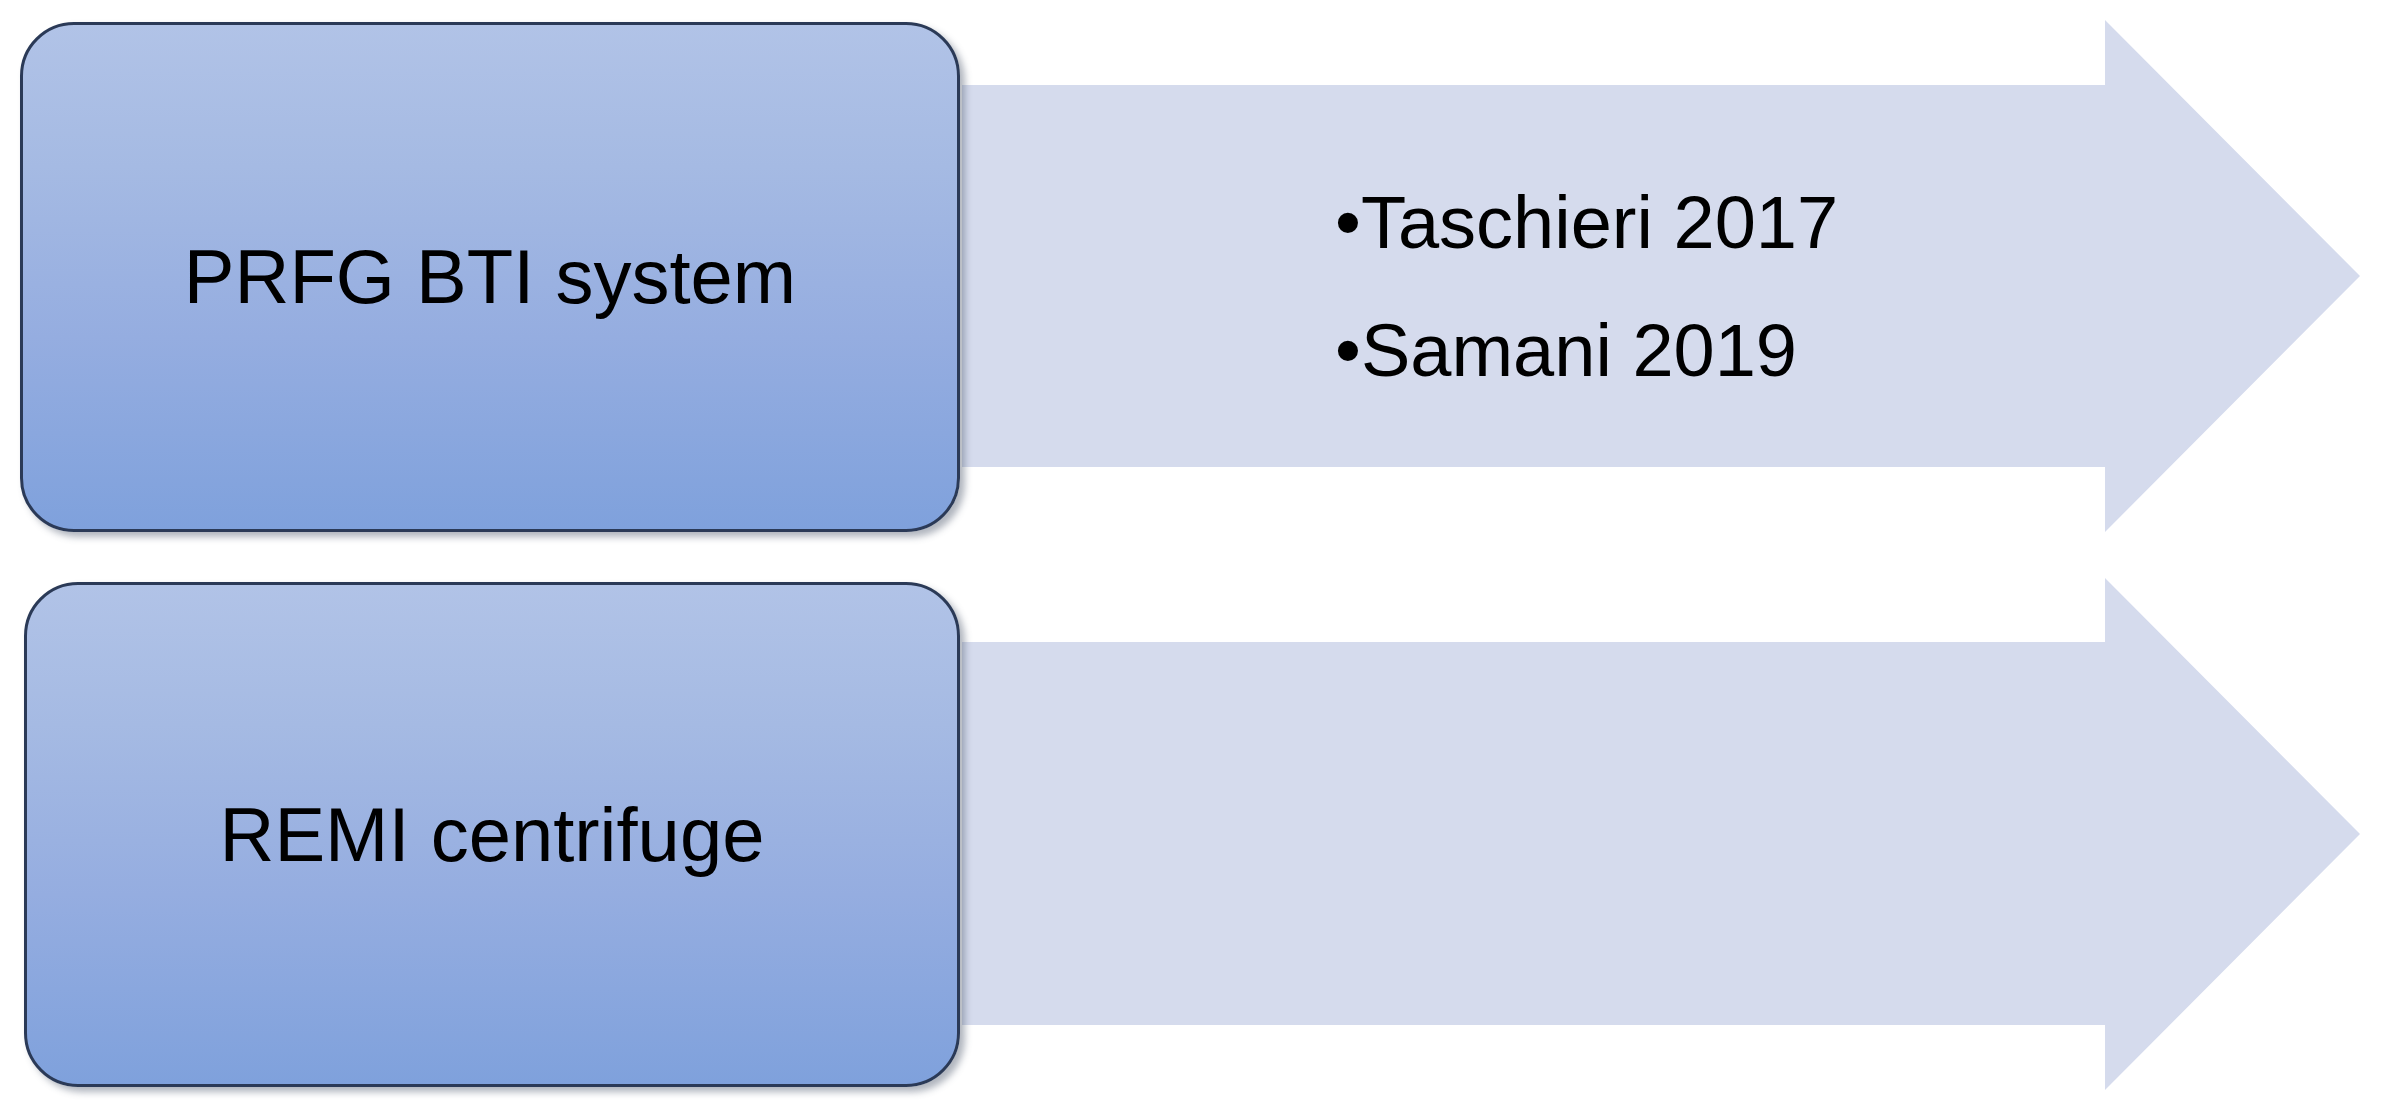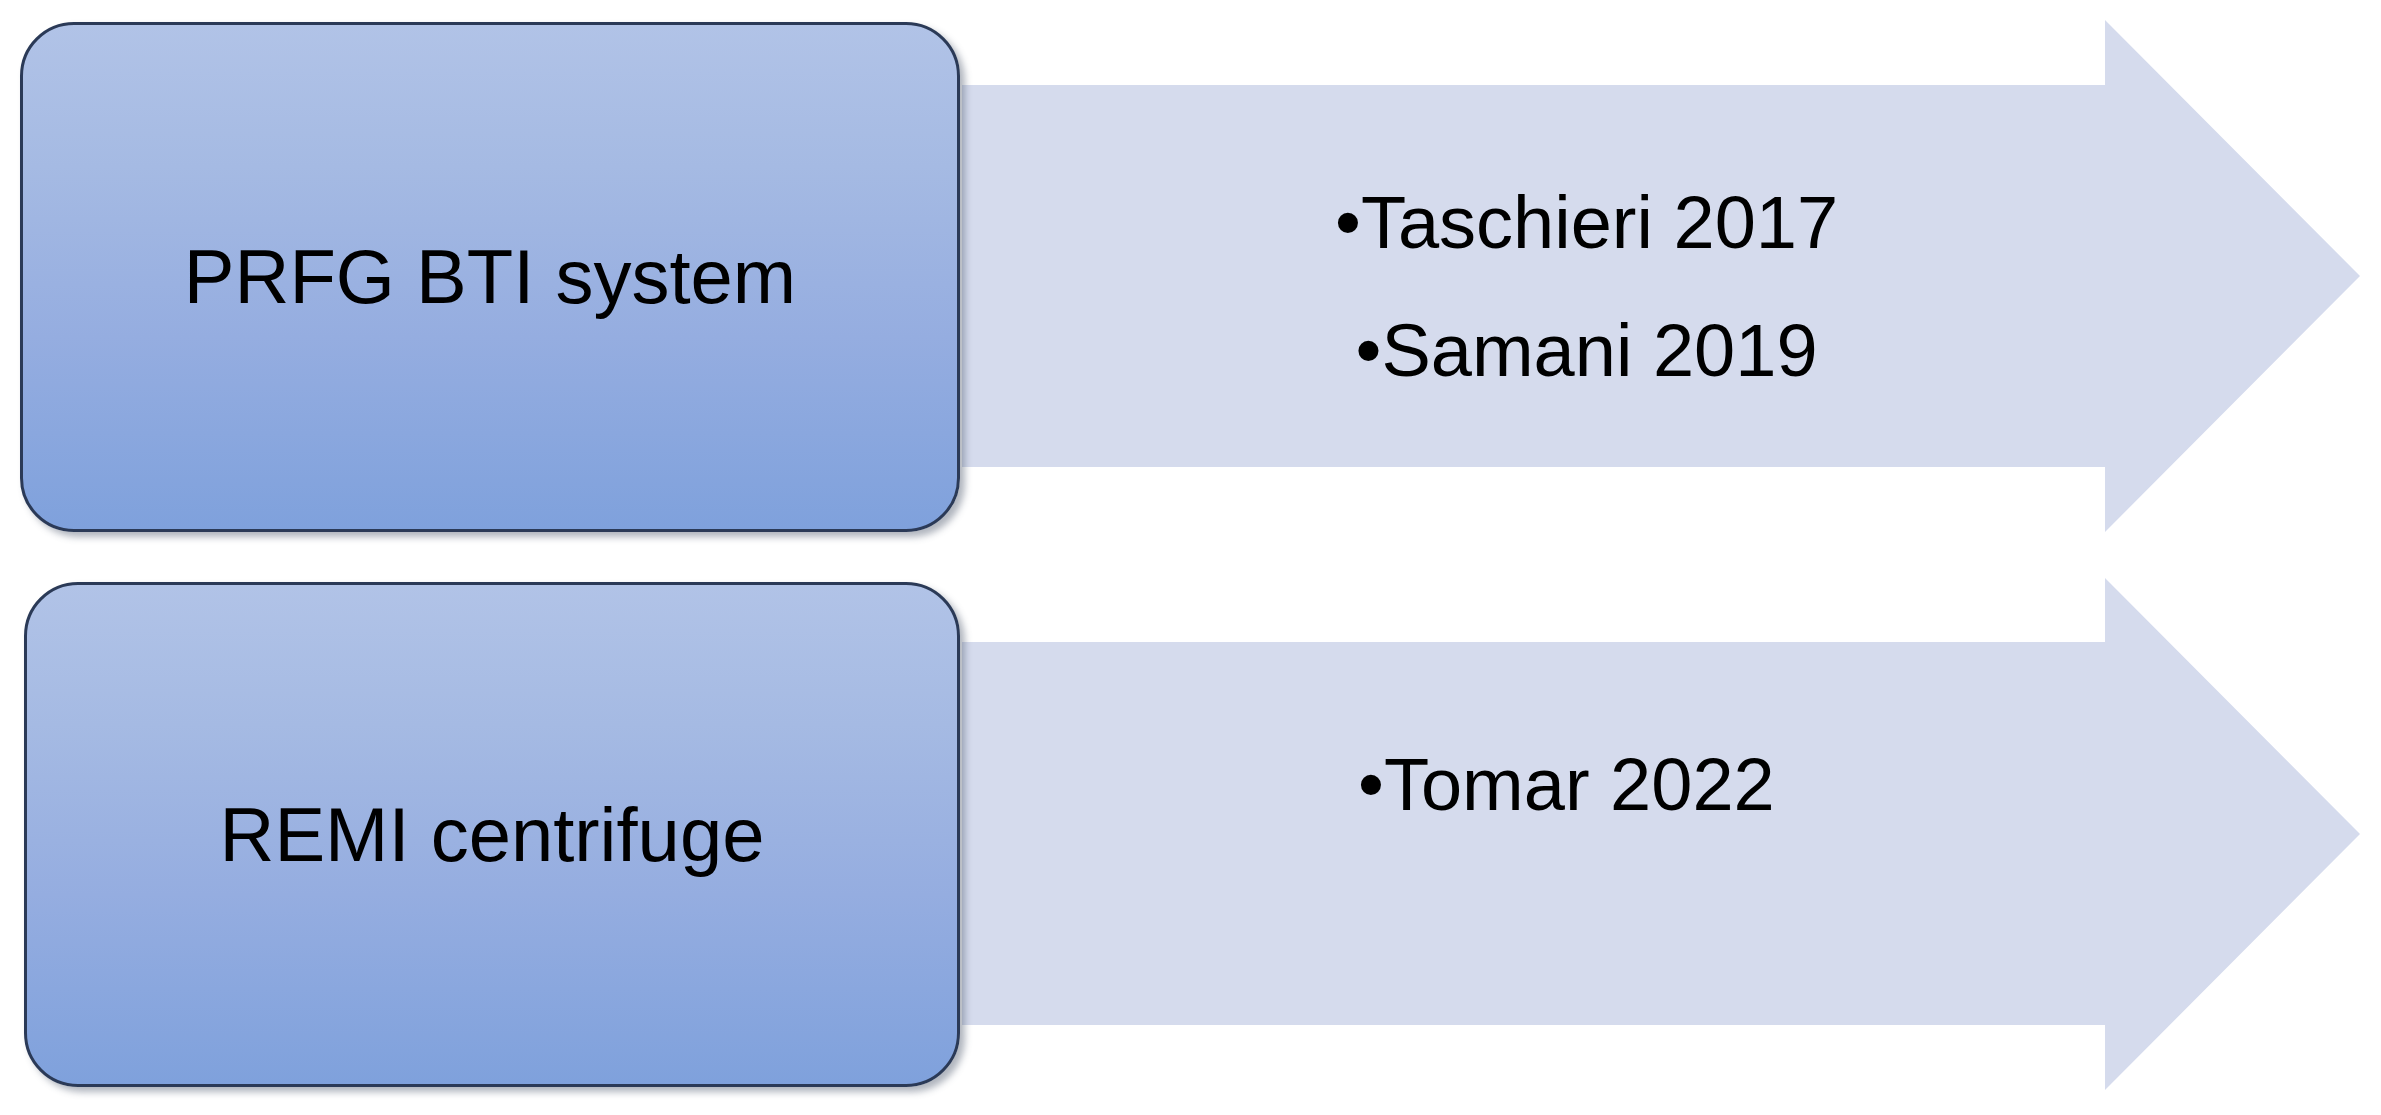--- a/index.html
+++ b/index.html
@@ -95,21 +95,20 @@
     vertical-align: baseline;
   }
 
   .bullet-text {
     display: inline;
   }
 
   #arrow-text-top {
     left: 1335px;
     top: 186px;
-    text-align: center;
   }
   #arrow-text-top .bullet-line + .bullet-line {
     margin-top: 54px;
   }
 
   #arrow-text-bottom {
     left: 1358px;
     top: 748px;
   }
   #arrow-text-bottom .bullet-line + .bullet-line {
@@ -141,18 +140,15 @@
   <div id="arrow-text-top" class="arrow-text">
     <span class="bullet-line">
       <span class="bullet-glyph">•</span><span class="bullet-text">Taschieri 2017</span>
     </span>
     <span class="bullet-line">
       <span class="bullet-glyph">•</span><span class="bullet-text">Samani 2019</span>
     </span>
   </div>
 
   <div id="arrow-text-bottom" class="arrow-text">
-    <span class="bullet-line">
-      <span class="bullet-glyph">•</span><span class="bullet-text">Tomar 2022</span>
-    </span>
   </div>
 
 </div>
 
 </body></html>

